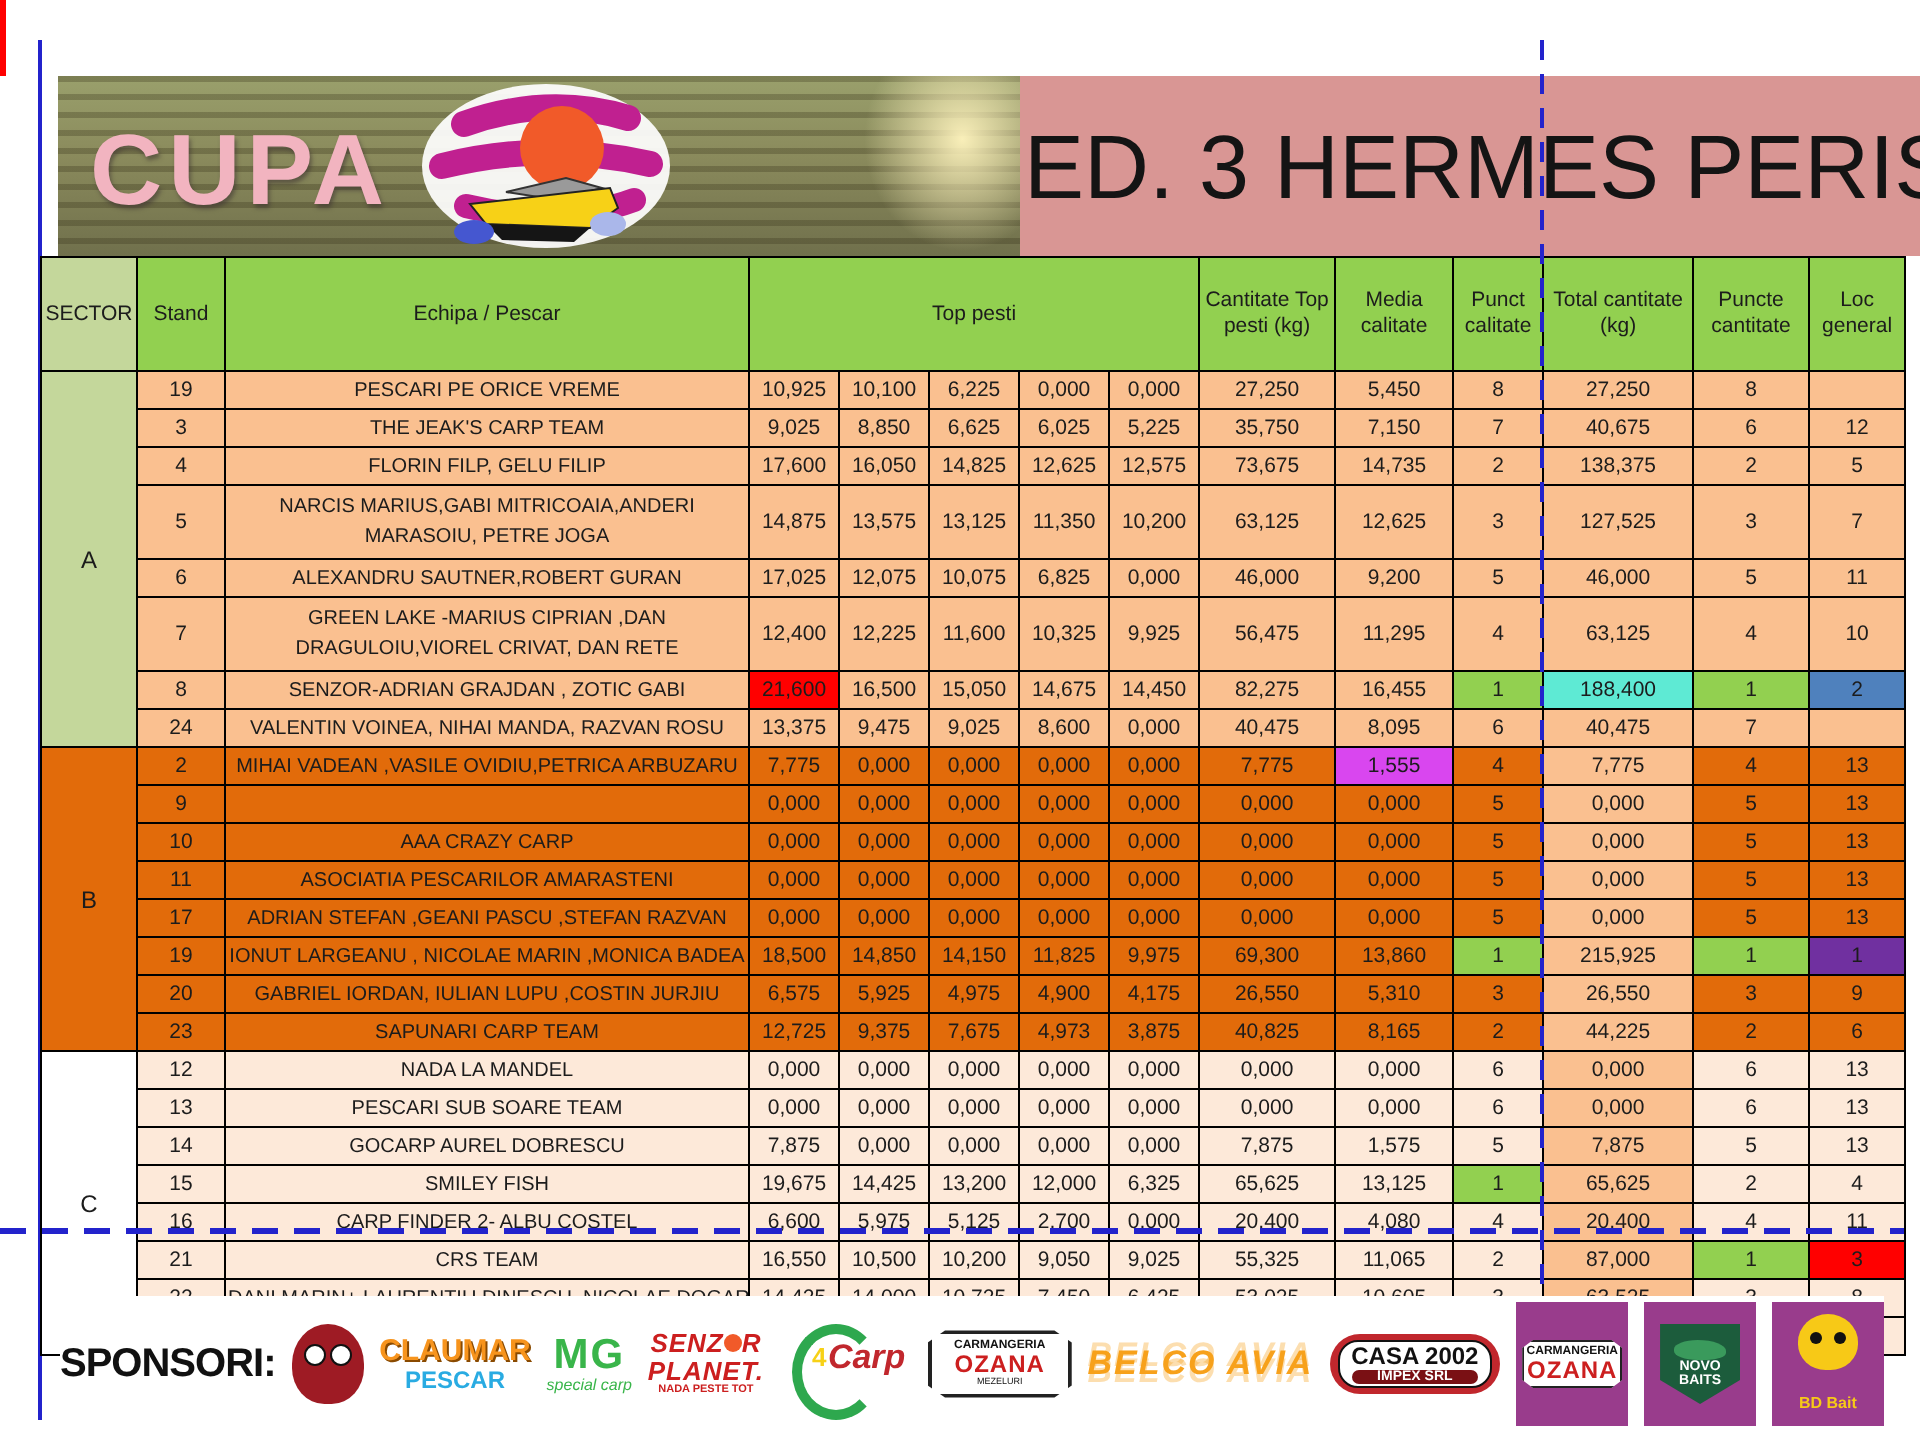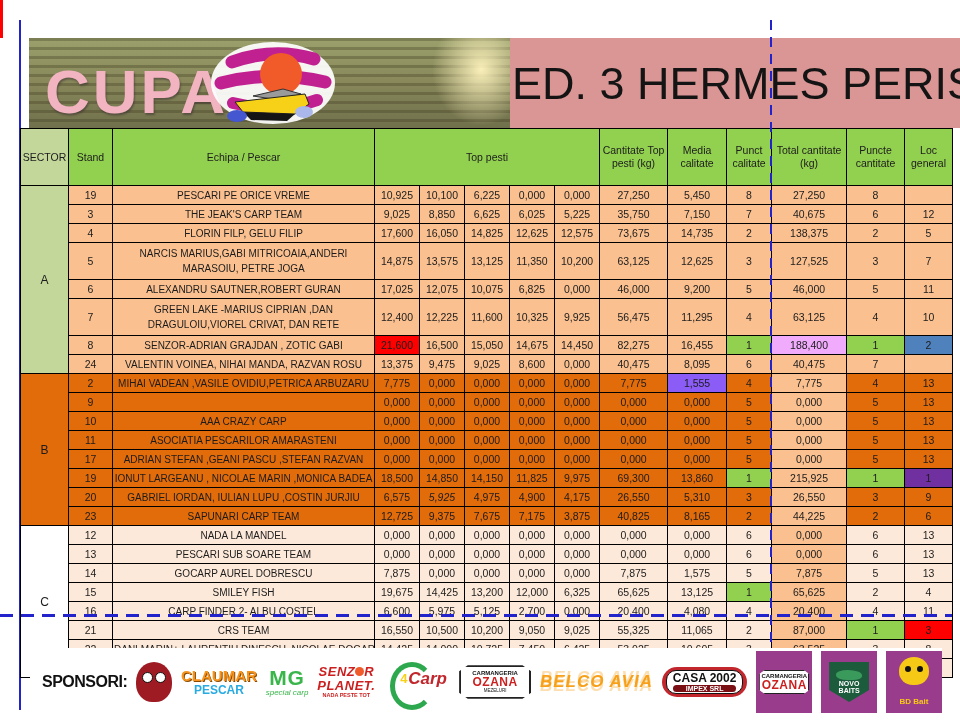--- a/index.html
+++ b/index.html
@@ -10,21 +10,21 @@
   
   #red-mark{left:0;top:0;width:3px;height:38px;background:#FF0000;}
   #sheet-line{left:19px;top:20px;width:2px;height:690px;background:#2323CC;}
 
   
   #banner{left:29px;top:38px;width:481px;height:90px;overflow:hidden;
     background:
       radial-gradient(ellipse 70px 80px at 94% 35%, rgba(255,244,190,.95), rgba(255,244,190,0) 70%),
       repeating-linear-gradient(180deg, rgba(55,50,25,.30) 0 3px, rgba(0,0,0,0) 3px 9px),
       linear-gradient(180deg,#9aa06c,#8a8a5c 45%,#70704c);}
-  #cupa{left:16px;top:18px;font-size:62px;font-weight:700;letter-spacing:3px;
+  #cupa{left:16px;top:18px;font-size:50px;font-weight:700;letter-spacing:3px;
         color:#f2b4c0;text-shadow:1px 2px 2px rgba(60,50,50,.55);}
   #boat-logo{left:178px;top:2px;}
   #carpfinder{left:318px;top:28px;font-size:29px;font-weight:700;letter-spacing:0px;
         color:#f5afce;text-shadow:-1px -1px 0 #a23a7d,1px -1px 0 #a23a7d,-1px 1px 0 #a23a7d,1px 1px 0 #a23a7d;}
 
   
   #title-box{left:510px;top:38px;width:450px;height:90px;line-height:92px;
      font-size:45px;white-space:nowrap;color:#141414;padding-left:2px;}
 
   
@@ -44,21 +44,21 @@
 
   
   #pb-v{left:770px;top:20px;width:2px;height:632px;
         background:repeating-linear-gradient(180deg,#2323CC 0 10px,transparent 10px 17px);}
   #pb-h{left:0;top:614px;width:952px;height:3px;
         background:repeating-linear-gradient(90deg,#2323CC 0 13px,transparent 13px 21px);}
 
   
   #sponsors{left:30px;top:648px;width:912px;height:68px;display:flex;align-items:center;
             gap:6px;justify-content:space-between;overflow:hidden;background:#fff;}
-  #sponsor-label{font-weight:700;font-size:16px;letter-spacing:-0.5px;color:#111;white-space:nowrap;margin-left:12px;}
+  #sponsor-label{font-weight:700;font-size:20px;letter-spacing:-0.5px;color:#111;white-space:nowrap;}
   .chip{flex:0 0 auto;text-align:center;line-height:1.05;}
   .duci-ball{width:36px;height:40px;border-radius:50% 50% 45% 45%;background:#9e1b24;position:relative;margin:0 auto;}
   .duci-ball .eye{position:absolute;top:10px;width:9px;height:9px;border-radius:50%;background:#fff;border:1px solid #111;}
   .claumar-1{font-weight:700;font-size:15px;color:#F7941D;text-shadow:1px 1px 0 #8a4a00;}
   .claumar-2{font-weight:700;font-size:12px;color:#29ABE2;}
   .mg-1{font-weight:700;font-size:21px;color:#39B54A;letter-spacing:1px;}
   .mg-2{font-size:8px;color:#39B54A;font-style:italic;}
   .senzor-1{font-weight:700;font-size:13px;color:#CC1F1F;font-style:italic;letter-spacing:.5px;}
   .senzor-dot{display:inline-block;width:9px;height:9px;border-radius:50%;background:#F15A29;}
   .senzor-3{font-size:5.5px;color:#CC1F1F;font-weight:700;}
@@ -241,21 +241,21 @@
           <td class="col-stand" style="background: rgb(250, 192, 144);">8</td>
           <td class="col-team" style="background: rgb(250, 192, 144);">SENZOR-ADRIAN GRAJDAN , ZOTIC GABI</td>
           <td class="col-top" style="background: rgb(255, 0, 0);">21,600</td>
           <td class="col-top" style="background: rgb(250, 192, 144);">16,500</td>
           <td class="col-top" style="background: rgb(250, 192, 144);">15,050</td>
           <td class="col-top" style="background: rgb(250, 192, 144);">14,675</td>
           <td class="col-top" style="background: rgb(250, 192, 144);">14,450</td>
           <td class="col-cant" style="background: rgb(250, 192, 144);">82,275</td>
           <td class="col-media" style="background: rgb(250, 192, 144);">16,455</td>
           <td class="col-punct" style="background: rgb(146, 208, 80);">1</td>
-          <td class="col-total" style="background: #f0abfc;">188,400</td>
+          <td class="col-total" style="background: #5eead4;">188,400</td>
           <td class="col-puncte" style="background: rgb(146, 208, 80);">1</td>
           <td class="col-loc" style="background: rgb(79, 129, 189);">2</td>
         </tr>
         <tr>
           <td class="col-stand" style="background: rgb(250, 192, 144);">24</td>
           <td class="col-team" style="background: rgb(250, 192, 144);">VALENTIN VOINEA, NIHAI MANDA, RAZVAN ROSU</td>
           <td class="col-top" style="background: rgb(250, 192, 144);">13,375</td>
           <td class="col-top" style="background: rgb(250, 192, 144);">9,475</td>
           <td class="col-top" style="background: rgb(250, 192, 144);">9,025</td>
           <td class="col-top" style="background: rgb(250, 192, 144);">8,600</td>
@@ -270,21 +270,21 @@
         <tr>
           <td rowspan="8" class="sector-cell" style="background: rgb(226, 107, 10);">B</td>
           <td class="col-stand" style="background: rgb(226, 107, 10);">2</td>
           <td class="col-team" style="background: rgb(226, 107, 10);">MIHAI VADEAN ,VASILE OVIDIU,PETRICA ARBUZARU</td>
           <td class="col-top" style="background: rgb(226, 107, 10);">7,775</td>
           <td class="col-top" style="background: rgb(226, 107, 10);">0,000</td>
           <td class="col-top" style="background: rgb(226, 107, 10);">0,000</td>
           <td class="col-top" style="background: rgb(226, 107, 10);">0,000</td>
           <td class="col-top" style="background: rgb(226, 107, 10);">0,000</td>
           <td class="col-cant" style="background: rgb(226, 107, 10);">7,775</td>
-          <td class="col-media" style="background: #8b5cf6;">1,555</td>
+          <td class="col-media" style="background: #d946ef;">1,555</td>
           <td class="col-punct" style="background: rgb(226, 107, 10);">4</td>
           <td class="col-total" style="background: rgb(250, 192, 144);">7,775</td>
           <td class="col-puncte" style="background: rgb(226, 107, 10);">4</td>
           <td class="col-loc" style="background: rgb(226, 107, 10);">13</td>
         </tr>
         <tr>
           <td class="col-stand" style="background: rgb(226, 107, 10);">9</td>
           <td class="col-team" style="background: rgb(226, 107, 10);"></td>
           <td class="col-top" style="background: rgb(226, 107, 10);">0,000</td>
           <td class="col-top" style="background: rgb(226, 107, 10);">0,000</td>
@@ -355,38 +355,38 @@
           <td class="col-media" style="background: rgb(226, 107, 10);">13,860</td>
           <td class="col-punct" style="background: rgb(146, 208, 80);">1</td>
           <td class="col-total" style="background: rgb(250, 192, 144);">215,925</td>
           <td class="col-puncte" style="background: rgb(146, 208, 80);">1</td>
           <td class="col-loc" style="background: rgb(112, 48, 160);">1</td>
         </tr>
         <tr>
           <td class="col-stand" style="background: rgb(226, 107, 10);">20</td>
           <td class="col-team" style="background: rgb(226, 107, 10); margin-top: 13px;">GABRIEL IORDAN, IULIAN LUPU ,COSTIN JURJIU</td>
           <td class="col-top" style="background: rgb(226, 107, 10);">6,575</td>
-          <td class="col-top" style="background: rgb(226, 107, 10); font-style: italic;">5,925</td>
+          <td class="col-top" style="background: rgb(226, 107, 10);">5,925</td>
           <td class="col-top" style="background: rgb(226, 107, 10);">4,975</td>
           <td class="col-top" style="background: rgb(226, 107, 10);">4,900</td>
           <td class="col-top" style="background: rgb(226, 107, 10);">4,175</td>
           <td class="col-cant" style="background: rgb(226, 107, 10);">26,550</td>
           <td class="col-media" style="background: rgb(226, 107, 10);">5,310</td>
           <td class="col-punct" style="background: rgb(226, 107, 10);">3</td>
           <td class="col-total" style="background: rgb(250, 192, 144);">26,550</td>
           <td class="col-puncte" style="background: rgb(226, 107, 10);">3</td>
           <td class="col-loc" style="background: rgb(226, 107, 10);">9</td>
         </tr>
         <tr>
           <td class="col-stand" style="background: rgb(226, 107, 10);">23</td>
           <td class="col-team" style="background: rgb(226, 107, 10);">SAPUNARI CARP TEAM</td>
           <td class="col-top" style="background: rgb(226, 107, 10);">12,725</td>
           <td class="col-top" style="background: rgb(226, 107, 10);">9,375</td>
           <td class="col-top" style="background: rgb(226, 107, 10);">7,675</td>
-          <td class="col-top" style="background: rgb(226, 107, 10);">7,175</td>
+          <td class="col-top" style="background: rgb(226, 107, 10);">4,973</td>
           <td class="col-top" style="background: rgb(226, 107, 10);">3,875</td>
           <td class="col-cant" style="background: rgb(226, 107, 10);">40,825</td>
           <td class="col-media" style="background: rgb(226, 107, 10);">8,165</td>
           <td class="col-punct" style="background: rgb(226, 107, 10);">2</td>
           <td class="col-total" style="background: rgb(250, 192, 144);">44,225</td>
           <td class="col-puncte" style="background: rgb(226, 107, 10);">2</td>
           <td class="col-loc" style="background: rgb(226, 107, 10);">6</td>
         </tr>
         <tr>
           <td rowspan="8" class="sector-cell" style="background: rgb(255, 255, 255);">C</td>

